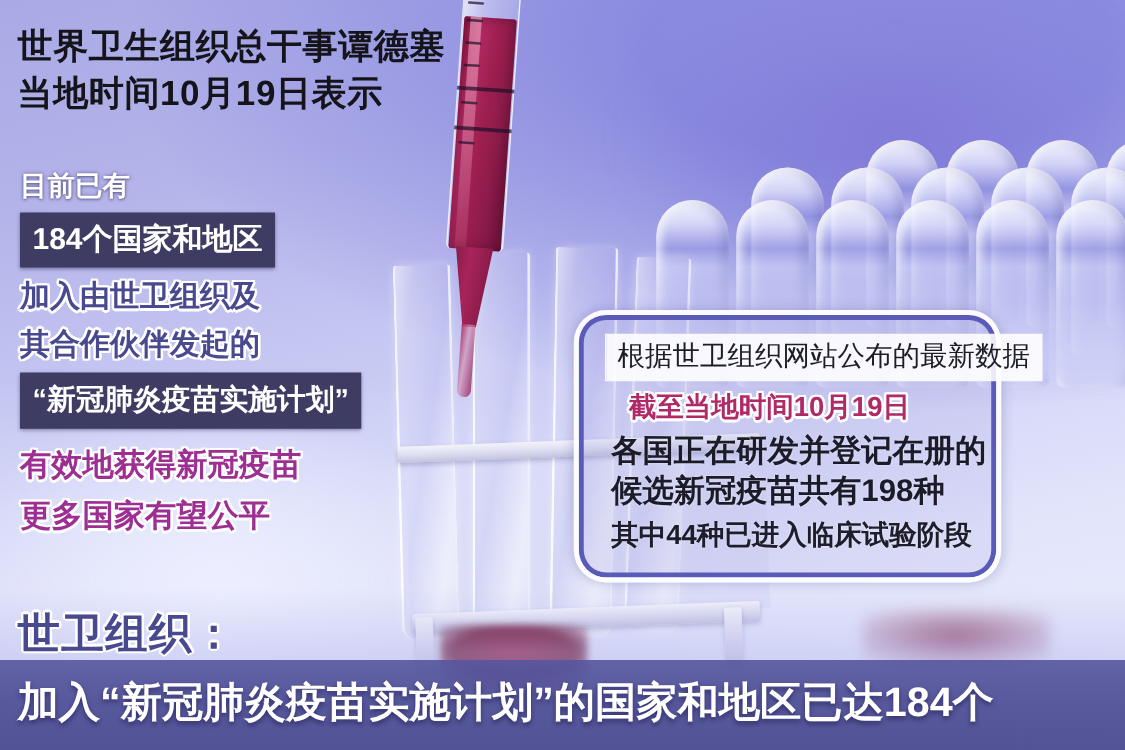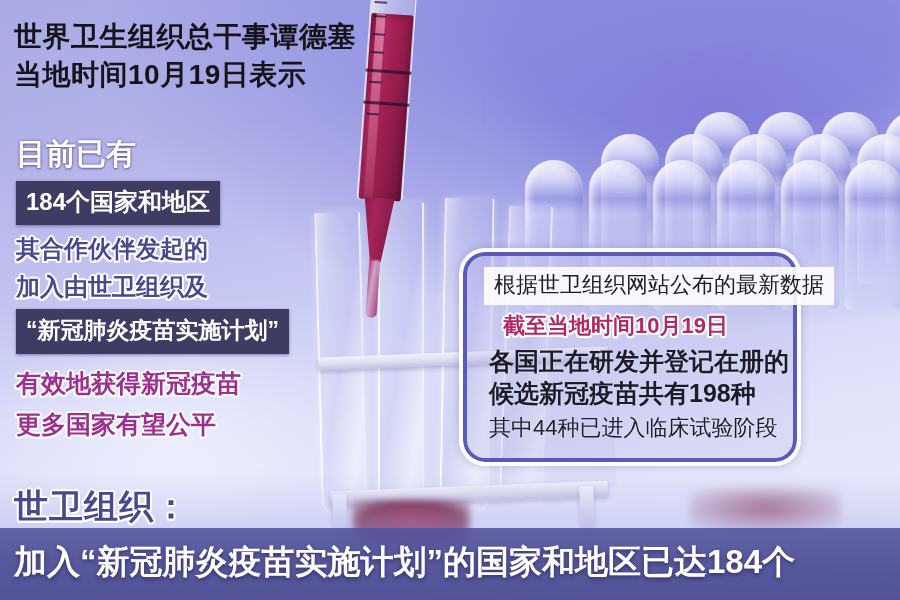--- a/index.html
+++ b/index.html
@@ -178,21 +178,21 @@
 
   .chip {
     display:inline-block; background:#3f3c63; color:#fff; font-weight:700;
     padding:5px 10px 7px 10px; white-space:nowrap;
     box-shadow:0 1px 3px rgba(40,36,80,.5);
   }
 
   
   .left { position:absolute; left:16px; top:134px; width:330px; }
   .l-line { margin-bottom:6px; white-space:nowrap; }
-  .l-small { font-size:30px; }
+  .l-small { font-size:22px; }
   .l-mid   { font-size:24px; line-height:1.34; }
   .l-chip-1 { margin:4px 0 8px 0; }
   .l-chip-1 .chip { font-size:24px; }
   .l-chip-2 { margin:6px 0 12px 0; }
   .l-chip-2 .chip { font-size:23px; padding:6px 10px 8px 10px; }
   .l-magenta { font-size:25px; line-height:1.38; }
 
   
   .panel {
     position:absolute; left:459px; top:248px; width:342px; height:218px;
@@ -210,21 +210,21 @@
     padding:3px 9px 5px 9px; white-space:nowrap;
     box-shadow:0 0 0 1px rgba(255,255,255,.9);
   }
   .p-crimson { font-size:22px; margin:7px 0 4px 18px; white-space:nowrap; }
   .p-bold {
     font-size:25px; font-weight:700; color:#1b1b2a; line-height:1.30; white-space:nowrap;
     text-shadow:0 0 2px rgba(255,255,255,.55);
     margin-left:4px;
   }
   .p-sub {
-    font-size:22px; font-weight:400; color:#1d1d2c; white-space:nowrap;
+    font-size:22px; font-weight:700; color:#1d1d2c; white-space:nowrap;
     text-shadow:0 0 2px rgba(255,255,255,.55);
     margin:3px 0 0 4px;
   }
 
   
   .credit {
     position:absolute; right:16px; top:503px; display:flex; align-items:center; gap:7px;
     color:#ffffff; font-size:19px; font-weight:400;
     text-shadow:0 1px 2px rgba(40,40,90,.55);
   }
@@ -339,22 +339,22 @@
 
     <div class="left">
       <div class="l-line l-small t-white">目前已有</div>
 
       <div class="l-chip-1">
         <span class="chip">
           <span>184个国家和地区</span>
         </span>
       </div>
 
+      <div class="l-line l-mid t-navy">加入由世卫组织及</div>
       <div class="l-line l-mid t-navy">其合作伙伴发起的</div>
-      <div class="l-line l-mid t-navy">加入由世卫组织及</div>
 
       <div class="l-chip-2">
         <span class="chip">
           <span>“新冠肺炎疫苗实施计划”</span>
         </span>
       </div>
 
       <div class="l-line l-magenta t-magenta">有效地获得新冠疫苗</div>
       <div class="l-line l-magenta t-magenta">更多国家有望公平</div>
     </div>

